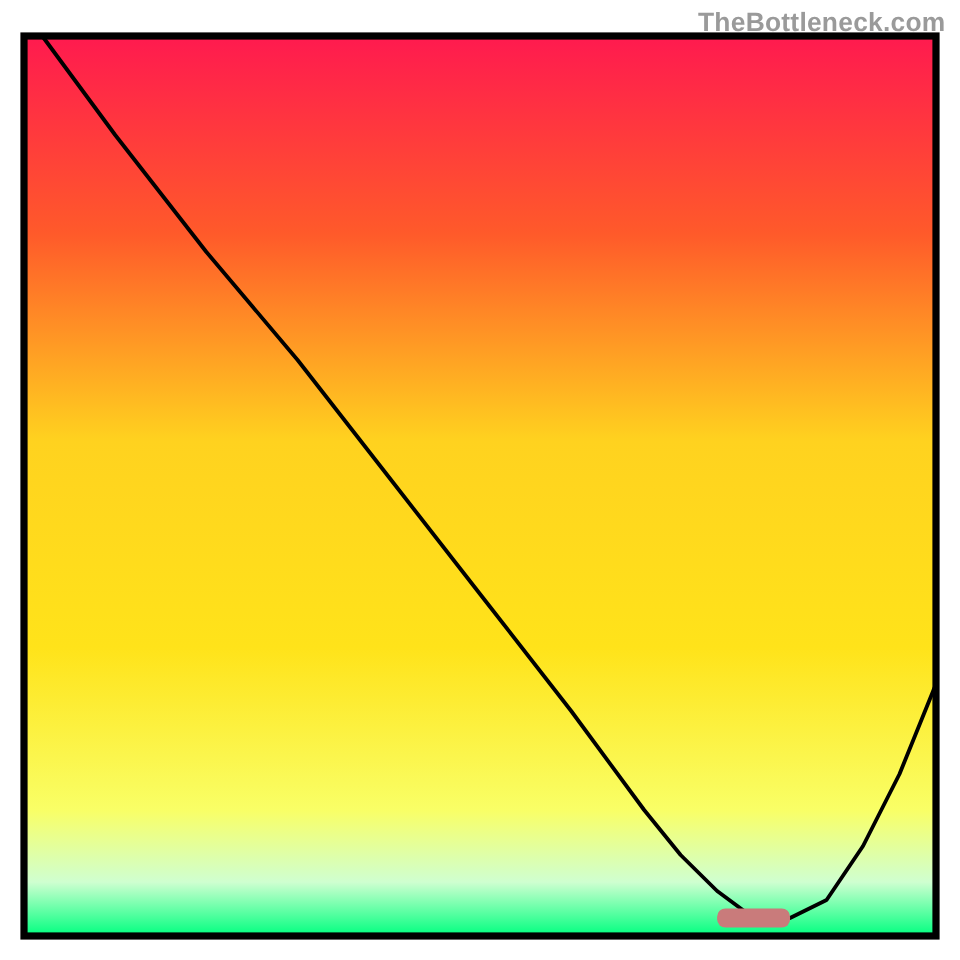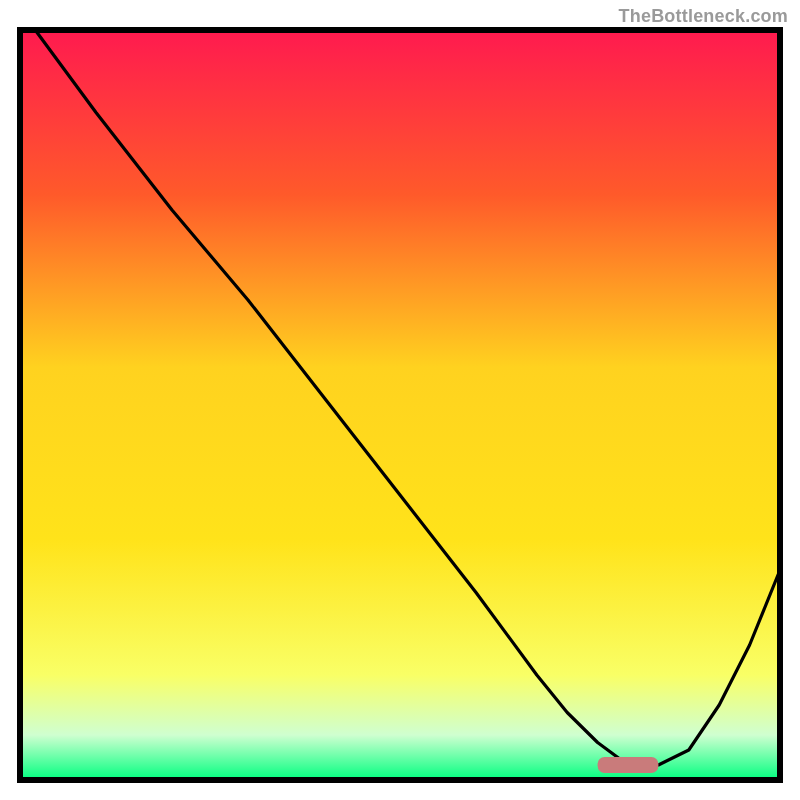--- a/index.html
+++ b/index.html
@@ -15,21 +15,21 @@
     width: 800px;
     height: 800px;
   }
   svg {
     display: block;
   }
   .watermark {
     position: absolute;
     top: 6px;
     right: 12px;
-    font-size: 18px;
+    font-size: 22px;
     font-weight: 700;
     color: #9a9a9a;
     letter-spacing: 0.2px;
   }
 </style>
 </head>
 <body>
 
 <div class="chart-wrap">
 

